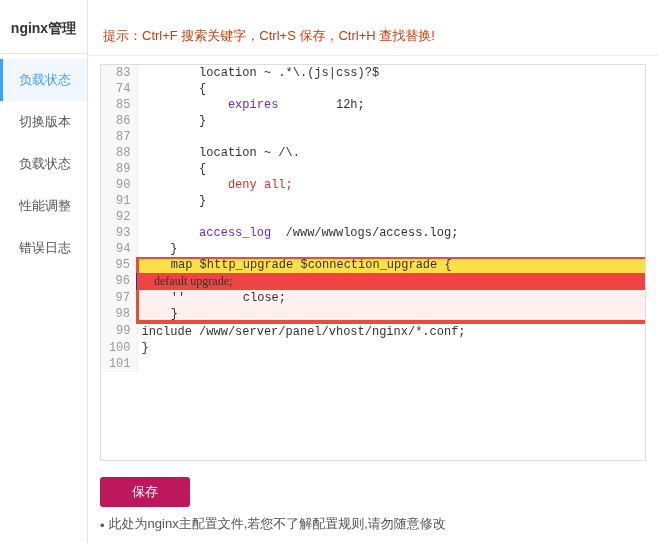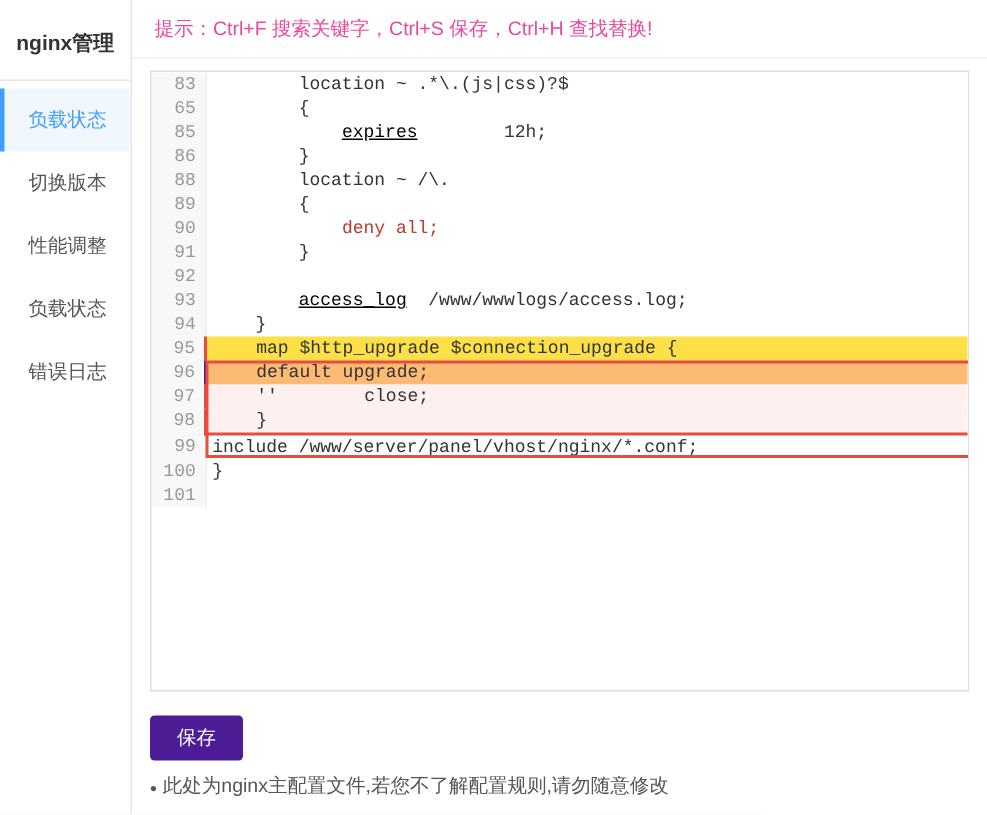--- a/index.html
+++ b/index.html
@@ -51,23 +51,24 @@
     .main {
       flex: 1;
       background: #fff;
       display: flex;
       flex-direction: column;
       overflow: hidden;
     }
     .hint-bar {
       background: #fff;
       padding: 10px 15px;
-      color: #ec4899;
+      color: #c2410c;
       font-size: 13px;
       border-bottom: 1px solid #eee;
+      margin-top: 17px;
     }
     
     .code-editor {
       flex: 1;
       overflow-y: auto;
       border: 1px solid #ddd;
       margin: 8px 12px;
       background: #fff;
       font-family: "Courier New", monospace;
       font-size: 12px;
@@ -100,31 +101,31 @@
       padding: 1px 4px;
       white-space: pre;
       color: #333;
       vertical-align: top;
       font-size: 12px;
     }
     .code-line.highlighted .line-content {
       background: #fff8f8;
     }
     
-    .kw-orange { color: #000000; text-decoration: underline; }
+    .kw-orange { color: #6d28d9; }
     .kw-red { color: #c0392b; text-align: right; }
     
     .bottom-area {
       padding: 8px 12px 10px 12px;
     }
     .save-btn {
-      background: #4c1d95;
+      background: #be185d;
       color: #fff;
       border: none;
-      padding: 6px 18px;
+      padding: 6px 32px;
       border-radius: 3px;
       cursor: pointer;
       font-size: 13px;
       font-family: "Microsoft YaHei", sans-serif;
       margin-bottom: 8px;
     }
     .warning-text {
       color: #555;
       font-size: 13px;
       display: flex;
@@ -158,57 +159,61 @@
 
   <div class="sidebar">
     <div class="sidebar-title">nginx管理</div>
     <div class="sidebar-item active">
       <span>负载状态</span>
     </div>
     <div class="sidebar-item">
       <span>切换版本</span>
     </div>
     <div class="sidebar-item">
+      <span>负载状态</span>
+    </div>
+    <div class="sidebar-item">
       <span>性能调整</span>
-    </div>
-    <div class="sidebar-item">
-      <span>负载状态</span>
     </div>
     <div class="sidebar-item">
       <span>错误日志</span>
     </div>
   </div>
 
   <div class="main">
     <div class="hint-bar">提示：Ctrl+F 搜索关键字，Ctrl+S 保存，Ctrl+H 查找替换!</div>
 
     <div class="code-editor">
       <div class="code-section">
         <div class="code-lines">
 
           <div class="code-line">
             <div class="line-num">83</div>
             <div class="line-content">        location ~ .*\.(js|css)?$</div>
           </div>
 
           <div class="code-line">
-            <div class="line-num">65</div>
+            <div class="line-num">74</div>
             <div class="line-content">        {</div>
           </div>
 
           <div class="code-line">
             <div class="line-num">85</div>
             <div class="line-content">            <span class="kw-orange">expires</span>        12h;</div>
           </div>
 
           <div class="code-line">
             <div class="line-num">86</div>
             <div class="line-content">        }</div>
           </div>
 
+          <div class="code-line">
+            <div class="line-num">87</div>
+            <div class="line-content"> </div>
+          </div>
 
           <div class="code-line">
             <div class="line-num">88</div>
             <div class="line-content">        location ~ /\.</div>
           </div>
 
           <div class="code-line">
             <div class="line-num">89</div>
             <div class="line-content">        {</div>
           </div>
@@ -237,21 +242,21 @@
             <div class="line-num">94</div>
             <div class="line-content">    }</div>
           </div>
 
           <div class="code-line highlighted" id="hl-start">
             <div class="line-num">95</div>
             <div class="line-content" style="background:#fde047; border-left: 2px solid #e74c3c;">    map $http_upgrade $connection_upgrade {</div>
           </div>
           <div class="code-line highlighted">
             <div class="line-num">96</div>
-            <div class="line-content" style="background:#fdba74; border-left: 2px solid #4c1d95;">    default upgrade;</div>
+            <div class="line-content" style="background:#ef4444; border-left: 2px solid #4c1d95; font-family: Liberation Serif, serif;">    default upgrade;</div>
           </div>
           <div class="code-line highlighted">
             <div class="line-num">97</div>
             <div class="line-content" style="background:#fff0f0; border-left: 2px solid #e74c3c;">    ''        close;</div>
           </div>
           <div class="code-line highlighted" id="hl-end">
             <div class="line-num">98</div>
             <div class="line-content" style="background:#fff0f0; border-left: 2px solid #e74c3c; border-bottom: 2px solid #e74c3c;">    }</div>
           </div>
 

